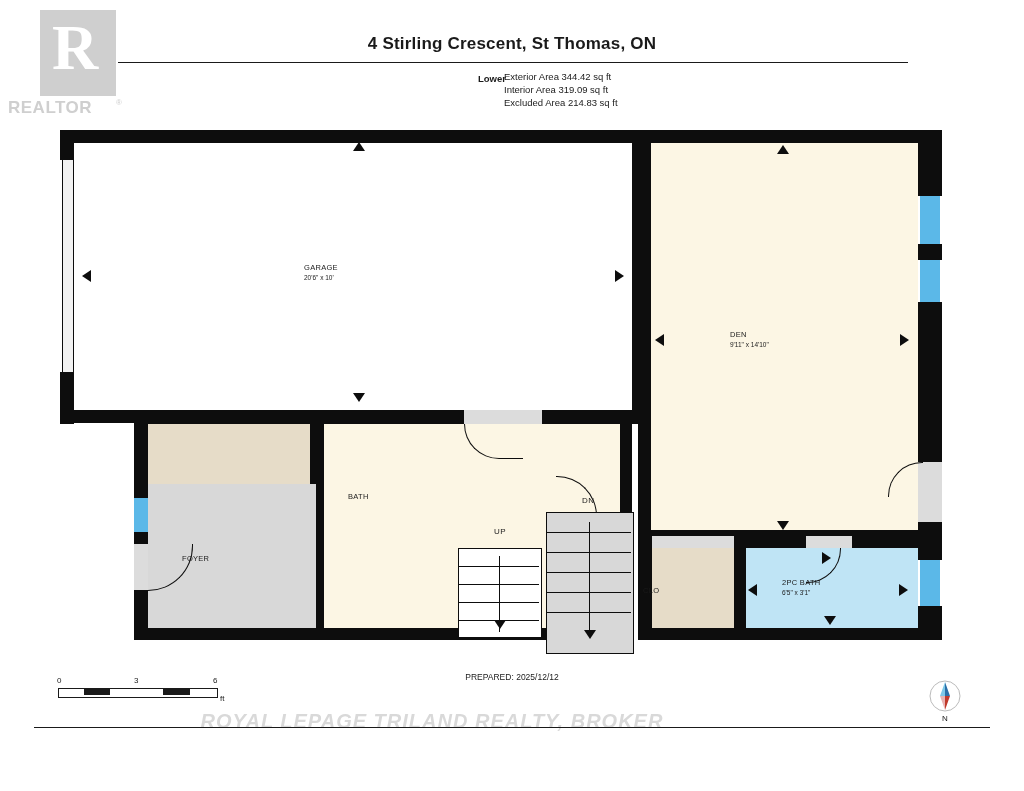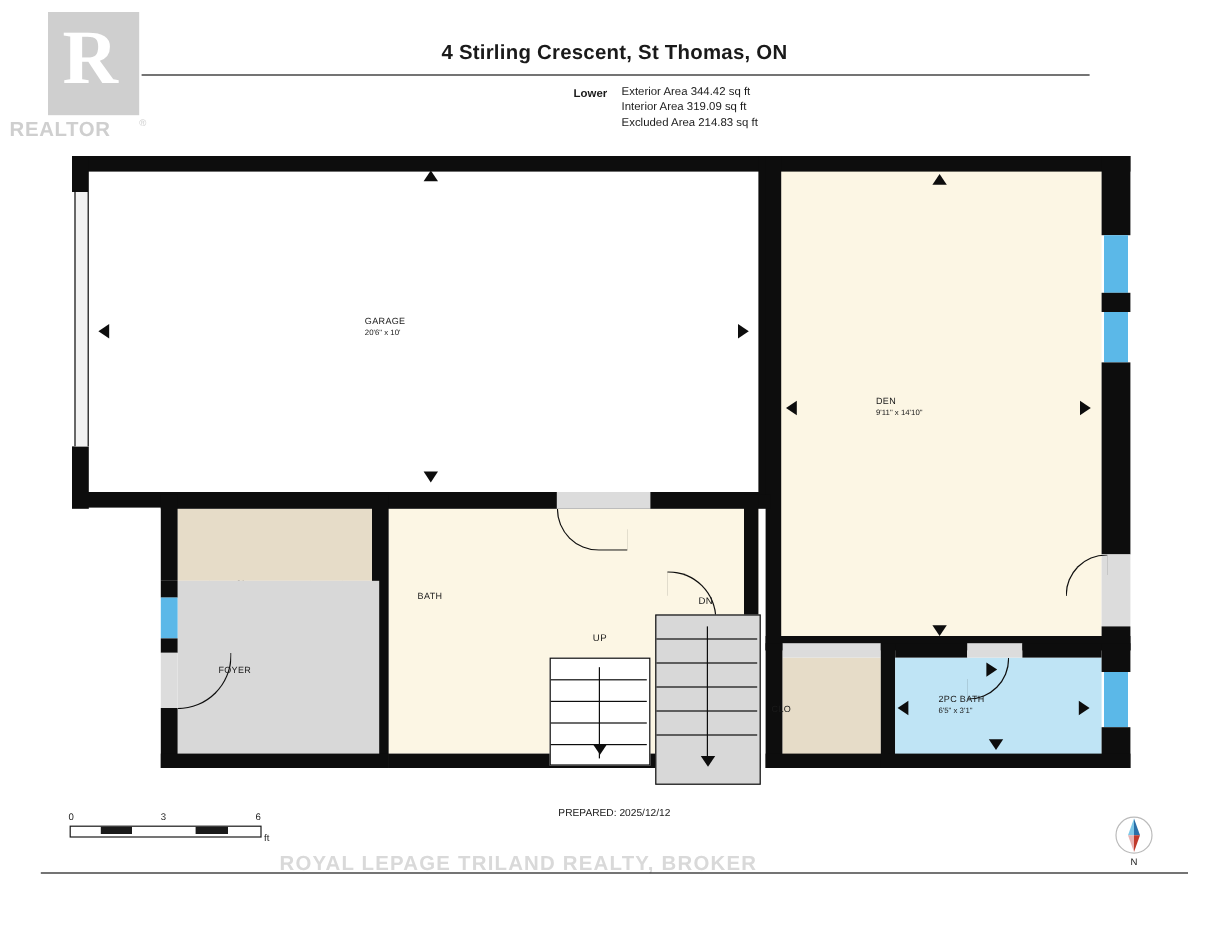--- a/index.html
+++ b/index.html
@@ -4,21 +4,21 @@
 <style>
   html,body{margin:0;padding:0;}
   body{width:1024px;height:791px;background:#ffffff;font-family:"Liberation Sans",sans-serif;position:relative;overflow:hidden;}
   #stage{position:absolute;left:0;top:0;width:1024px;height:791px;}
 
   
   .title{position:absolute;left:0;top:34px;width:1024px;text-align:center;font-size:17px;font-weight:bold;color:#1a1a1a;letter-spacing:.2px;}
   .hrule{position:absolute;left:118px;top:62px;width:790px;height:1px;background:#1a1a1a;}
   .areablock{position:absolute;left:478px;top:70px;font-size:9.5px;color:#1a1a1a;line-height:13.2px;}
   .areablock .lvl{position:absolute;left:0px;top:2px;font-weight:bold;font-size:9.5px;}
-  .areablock .lines{margin-left:40px;}
+  .areablock .lines{margin-left:26px;}
 
   
   .realtor{position:absolute;left:8px;top:6px;width:120px;height:112px;}
   .realtor .blk{position:absolute;left:32px;top:4px;width:76px;height:86px;background:#cfcfcf;}
   .realtor .r{position:absolute;left:44px;top:10px;font-size:64px;font-weight:bold;color:#ffffff;font-family:"Liberation Serif",serif;line-height:64px;}
   .realtor .word{position:absolute;left:0px;top:92px;font-size:17px;font-weight:bold;color:#cfcfcf;letter-spacing:.5px;}
   .realtor .reg{position:absolute;left:108px;top:92px;font-size:8px;color:#cfcfcf;}
 
   
   .wall{position:absolute;background:#0d0d0d;}
@@ -41,21 +41,21 @@
   .ar-up{border-left:6px solid transparent;border-right:6px solid transparent;border-bottom:9px solid #0d0d0d;}
   .ar-dn{border-left:6px solid transparent;border-right:6px solid transparent;border-top:9px solid #0d0d0d;}
   .ar-lf{border-top:6px solid transparent;border-bottom:6px solid transparent;border-right:9px solid #0d0d0d;}
   .ar-rt{border-top:6px solid transparent;border-bottom:6px solid transparent;border-left:9px solid #0d0d0d;}
   .stairline{position:absolute;background:#0d0d0d;}
 
   
   .footrule{position:absolute;left:34px;top:727px;width:956px;height:1px;background:#1a1a1a;}
   .disclaimer{position:absolute;left:0;top:735px;width:1024px;text-align:center;font-size:7.8px;color:#1a1a1a;}
   .prepared{position:absolute;left:0;top:672px;width:1024px;text-align:center;font-size:8.5px;color:#1a1a1a;}
-  .wm-bottom{position:absolute;left:0;top:710px;width:864px;text-align:center;font-size:17px;font-weight:bold;color:#d9d9d9;letter-spacing:1px;}
+  .wm-bottom{position:absolute;left:0;top:710px;width:864px;text-align:center;font-size:20px;font-weight:bold;color:#d9d9d9;letter-spacing:1px;font-style:italic;}
 
   .scale{position:absolute;left:58px;top:688px;width:170px;height:12px;}
   .scale .bar{position:absolute;left:0;top:0;width:158px;height:8px;border:1px solid #1a1a1a;background:#ffffff;}
   .scale .seg{position:absolute;top:1px;height:6px;background:#1a1a1a;}
   .scale .t{position:absolute;font-size:8px;color:#1a1a1a;top:-12px;}
   .scale .unit{position:absolute;left:162px;top:6px;font-size:8px;color:#1a1a1a;}
 
   .compass{position:absolute;left:925px;top:678px;width:40px;height:48px;}
   .compass .n{position:absolute;left:0;width:40px;text-align:center;top:36px;font-size:8px;color:#1a1a1a;}
 </style>

